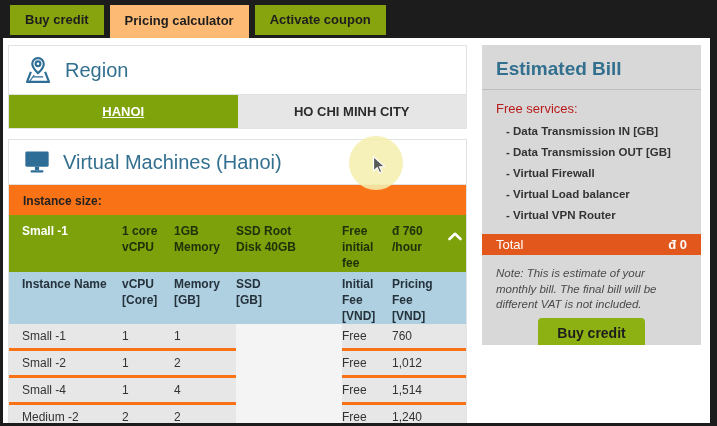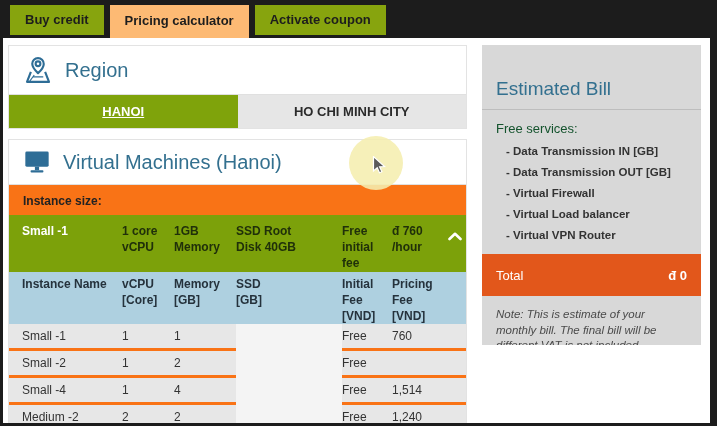--- a/index.html
+++ b/index.html
@@ -70,27 +70,27 @@
   .data-row { background:#e7e7e7; height:24px; margin-bottom:3px; cursor:pointer; }
   .data-row > div { font-size:12px; color:#333; line-height:24px; }
   .data-row > div:first-child { padding-left:13px; }
   .data-row .cell-ssd { background:#f4f4f4; height:27px; }
 
   
   .bill-panel {
     position:absolute; left:479px; top:7px; width:219px; height:300px;
     background:#d8d8d8; overflow:hidden;
   }
-  .bill-title { font-size:19px; font-weight:normal; color:#33708f;
-    padding:13px 14px 9px; border-bottom:1px solid #bdbdbd;margin-top:20px; }
-  .free-services-label { font-size:13px; color:#14532d; margin:11px 14px 2px; }
+  .bill-title { font-size:19px; font-weight:bold; color:#33708f;
+    padding:13px 14px 9px; border-bottom:1px solid #bdbdbd; }
+  .free-services-label { font-size:13px; color:#b91c1c; margin:11px 14px 2px; }
   .service-item { font-size:11.5px; font-weight:bold; color:#333;
     margin:9px 24px; }
   .total-row {
-    margin-top:13px; height:42px; background:#e2571b;
+    margin-top:13px; height:21px; background:#e2571b;
     display:flex; align-items:center; justify-content:space-between;
     padding:0 14px; color:#ffffff; font-size:13px;
   }
   .total-value { font-weight:bold; }
   .bill-note { font-style:italic; font-size:11.5px; color:#4a4a4a;
     line-height:1.35; margin:11px 14px 5px; }
   .buy-credit-btn {
     display:block; margin:4px auto 0; padding:7px 19px;
     background:#8db012; color:#1d1d1d; font-size:14px; font-weight:bold;
     border:none; border-radius:4px; cursor:pointer; font-family:inherit;
@@ -180,20 +180,21 @@
       <div>Free</div>
       <div>760</div>
       <div></div>
     </div>
     <div class="vm-grid data-row">
       <div>Small -2</div>
       <div>1</div>
       <div>2</div>
       <div class="cell-ssd"></div>
       <div>Free</div>
+      <div>1,012</div>
       <div></div>
     </div>
     <div class="vm-grid data-row">
       <div>Small -4</div>
       <div>1</div>
       <div>4</div>
       <div class="cell-ssd"></div>
       <div>Free</div>
       <div>1,514</div>
       <div></div>

